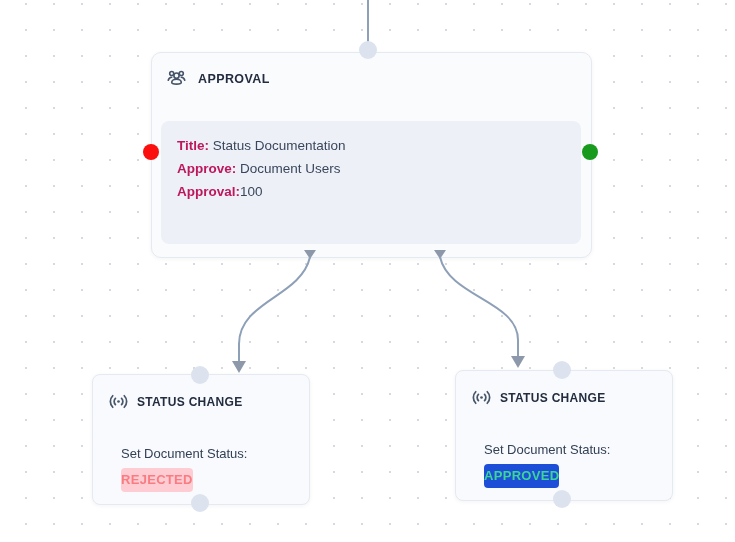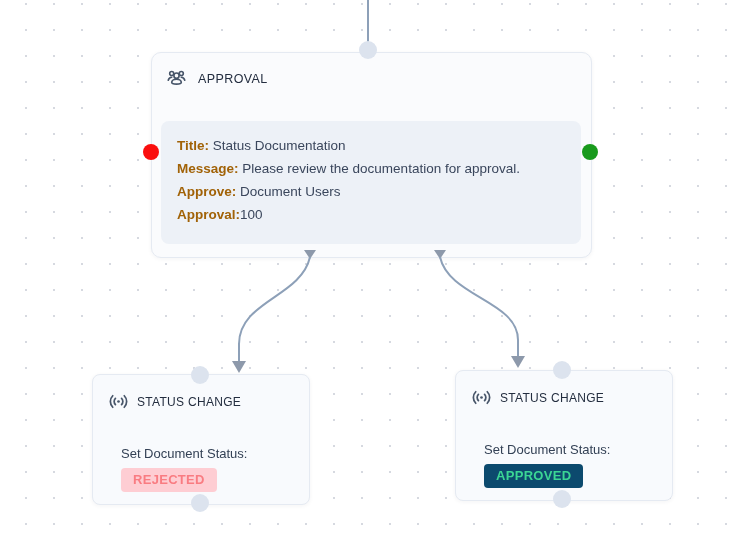--- a/index.html
+++ b/index.html
@@ -17,47 +17,47 @@
   .node{
     position:absolute;
     background:#fafbfd;
     border:1px solid #e5eaf2;
     box-shadow:0 1px 4px rgba(30,41,59,.05);
     z-index:2;
   }
   #approval-node{left:151px;top:52px;width:439px;height:204px;border-radius:10px;}
   .node-header{
     position:absolute;display:flex;align-items:center;gap:10px;
-    font-weight:400;color:#232d3f;
+    font-weight:700;color:#232d3f;
   }
   #approval-node .node-header{left:13px;top:14px;font-size:12.5px;letter-spacing:.4px;}
   .hdr-icon{display:inline-flex;width:23px;height:23px;}
   .hdr-icon svg{width:100%;height:100%;}
   .panel{
     position:absolute;left:9px;right:10px;top:68px;bottom:13px;
     background:#edf1f7;border-radius:8px;
     padding:13px 16px;box-sizing:border-box;
     font-size:13.5px;color:#3a465c;line-height:23px;
   }
-  .detail b{color:#a16207;font-weight:700;}
+  .detail b{color:#be185d;font-weight:700;}
   .handle{position:absolute;width:16px;height:16px;border-radius:50%;z-index:5;}
   #handle-input{left:143px;top:144px;background:#fa0e0e;}
   #handle-output{left:582px;top:144px;background:#189a1c;}
 
   .sc-node{width:216px;height:129px;border-radius:8px;background:#f8fafd;}
   #status-rejected{left:92px;top:374px;}
   #status-approved{left:455px;top:370px;}
   .sc-node .node-header{left:14px;top:15px;font-size:12px;letter-spacing:.3px;gap:7px;}
   .sc-body{position:absolute;left:28px;top:70px;font-size:13px;color:#334155;line-height:18px;}
   .badge{
-    display:inline-block;margin-top:5px;padding:3px 12px;border-radius:4px;
+    display:inline-block;margin-top:5px;padding:3px 0;border-radius:4px;
     font-size:13px;font-weight:700;letter-spacing:.3px;
   }
   .badge-rejected{background:#fecdd3;color:#f97c82;}
-  .badge-approved{background:#0c4a6e;color:#3bd694;}
+  .badge-approved{background:#1d4ed8;color:#3bd694;}
 
   #edge-layer{position:absolute;inset:0;z-index:3;pointer-events:none;}
   #edge-layer path.edge{stroke:#8da0b8;stroke-width:2;fill:none;}
   #edge-layer polygon{fill:#8d99ab;}
   #edge-layer circle.port{fill:#dce3ee;}
 </style>
 </head>
 <body>
 
 <div id="canvas">
@@ -92,21 +92,20 @@
           <circle cx="12" cy="9" r="2.7"></circle>
           <path d="M12 12.6c2.9 0 5 1.6 5 3.4 0 1.2-2.2 1.9-5 1.9s-5-.7-5-1.9c0-1.8 2.1-3.4 5-3.4z"></path>
           <path d="M3.4 13.8c.5-1.9 1.9-3 3.6-3.1"></path>
           <path d="M20.6 13.8c-.5-1.9-1.9-3-3.6-3.1"></path>
         </svg>
       </span>
       <span>APPROVAL</span>
     </div>
     <div class="panel">
       <div class="detail"><b>Title:</b><span> Status Documentation</span></div>
-      <div class="detail"><b>Message:</b><span> Please review the documentation for approval.</span></div>
       <div class="detail"><b>Approve:</b><span> Document Users</span></div>
       <div class="detail"><b>Approval:</b><span>100</span></div>
     </div>
   </div>
   <div class="handle" id="handle-input"></div>
   <div class="handle" id="handle-output"></div>
 
   <div class="node sc-node" id="status-rejected">
     <div class="node-header">
       <span class="hdr-icon">

